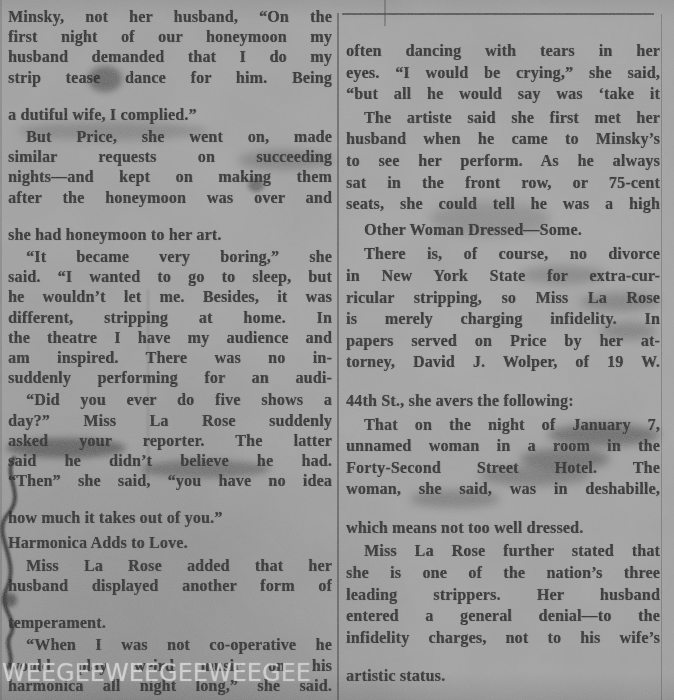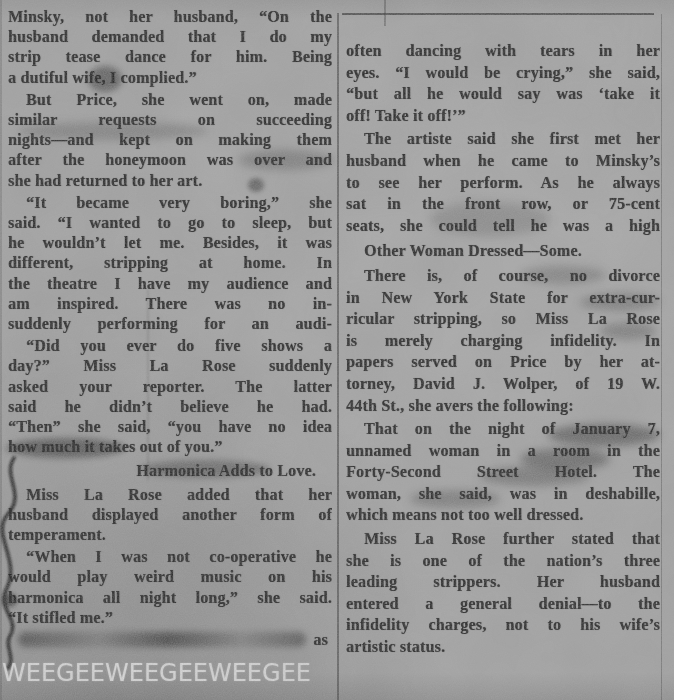--- a/index.html
+++ b/index.html
@@ -8,24 +8,24 @@
         background-image:
           radial-gradient(ellipse at 75% 40%, rgba(255,255,255,0.07), transparent 60%),
           radial-gradient(ellipse at 18% 106%, rgba(0,0,0,0.16), transparent 42%),
           linear-gradient(180deg, rgba(0,0,0,0.07), transparent 3%, transparent 96%, rgba(0,0,0,0.12));}
   .col{position:absolute;font-weight:700;color:#242424;letter-spacing:0.2px;
        text-shadow:0.4px 0.4px 0.8px rgba(25,25,25,0.6);filter:blur(0.2px);}
   .col-left{left:8px;top:7px;width:324px;font-size:16px;line-height:20.2px;}
   .col-right{left:346px;top:40px;width:314px;font-size:16px;line-height:21.6px;}
   .par{margin:0 0 2px 0;}
   .line{text-align:justify;text-align-last:justify;overflow:hidden;}
-  .line.last{text-align-last:left;}
+  .line.last{text-align-last:left;margin-top:17px;}
   .line.indent{text-indent:18px;}
-  .subhead{font-weight:700;margin:4px 16px 3px 0;}
-  .subhead.center{text-align:right;}
+  .subhead{font-weight:700;margin:4px 0 3px 0;}
+  .subhead.center{text-align:left;}
   .subhead.left-ind{text-indent:18px;}
   .obscured{position:relative;height:20.2px;}
   .smear{position:absolute;left:10px;right:26px;top:2px;height:15px;border-radius:8px;
          background:linear-gradient(90deg, rgba(30,30,30,.55), rgba(70,70,70,.28) 28%,
                     rgba(25,25,25,.6) 52%, rgba(80,80,80,.3) 78%, rgba(30,30,30,.5));
          filter:blur(3px);}
   .frag{position:absolute;right:4px;top:0;}
   .rule{position:absolute;background:rgba(45,45,45,0.7);filter:blur(0.4px);}
   .watermark{position:absolute;left:2px;top:659px;font-family:"DejaVu Sans",sans-serif;
              font-size:24px;font-weight:400;color:rgba(233,233,233,0.82);
@@ -40,30 +40,31 @@
 
   <div class="rule" style="left:342px;top:13px;width:312px;height:2px;"></div>
   <div class="rule" style="left:337px;top:13px;width:2px;height:687px;opacity:.75;"></div>
   <div class="rule" style="left:661px;top:14px;width:1px;height:686px;opacity:.5;"></div>
   <div class="rule" style="left:0;top:0;width:2px;height:700px;opacity:.3;"></div>
   <div class="rule" style="left:384px;top:0;width:2px;height:26px;opacity:.5;"></div>
 
   <div class="col col-left">
       <div class="par">
         <div class="line">Minsky, not her husband, “On the</div>
+        <div class="line">first night of our honeymoon my</div>
         <div class="line">husband demanded that I do my</div>
         <div class="line">strip tease dance for him. Being</div>
         <div class="line last">a dutiful wife, I complied.”</div>
       </div>
       <div class="par">
         <div class="line indent">But Price, she went on, made</div>
         <div class="line">similar requests on succeeding</div>
         <div class="line">nights—and kept on making them</div>
         <div class="line">after the honeymoon was over and</div>
-        <div class="line last">she had returned to her art.</div>
+        <div class="line last">she had honeymoon to her art.</div>
       </div>
       <div class="par">
         <div class="line indent">“It became very boring,” she</div>
         <div class="line">said. “I wanted to go to sleep, but</div>
         <div class="line">he wouldn’t let me. Besides, it was</div>
         <div class="line">different, stripping at home. In</div>
         <div class="line">the theatre I have my audience and</div>
         <div class="line">am inspired. There was no in-</div>
         <div class="line">suddenly performing for an audi-</div>
       </div>
@@ -90,21 +91,20 @@
       <div class="obscured">
         <span class="smear"></span>
         <span class="frag">as</span>
       </div>
     </div>
   <div class="col col-right">
       <div class="par">
         <div class="line">often dancing with tears in her</div>
         <div class="line">eyes. “I would be crying,” she said,</div>
         <div class="line">“but all he would say was ‘take it</div>
-        <div class="line last">off! Take it off!’”</div>
       </div>
       <div class="par">
         <div class="line indent">The artiste said she first met her</div>
         <div class="line">husband when he came to Minsky’s</div>
         <div class="line">to see her perform. As he always</div>
         <div class="line">sat in the front row, or 75-cent</div>
         <div class="line">seats, she could tell he was a high</div>
       </div>
       <div class="subhead left-ind">Other Woman Dressed—Some.</div>
       <div class="par">

